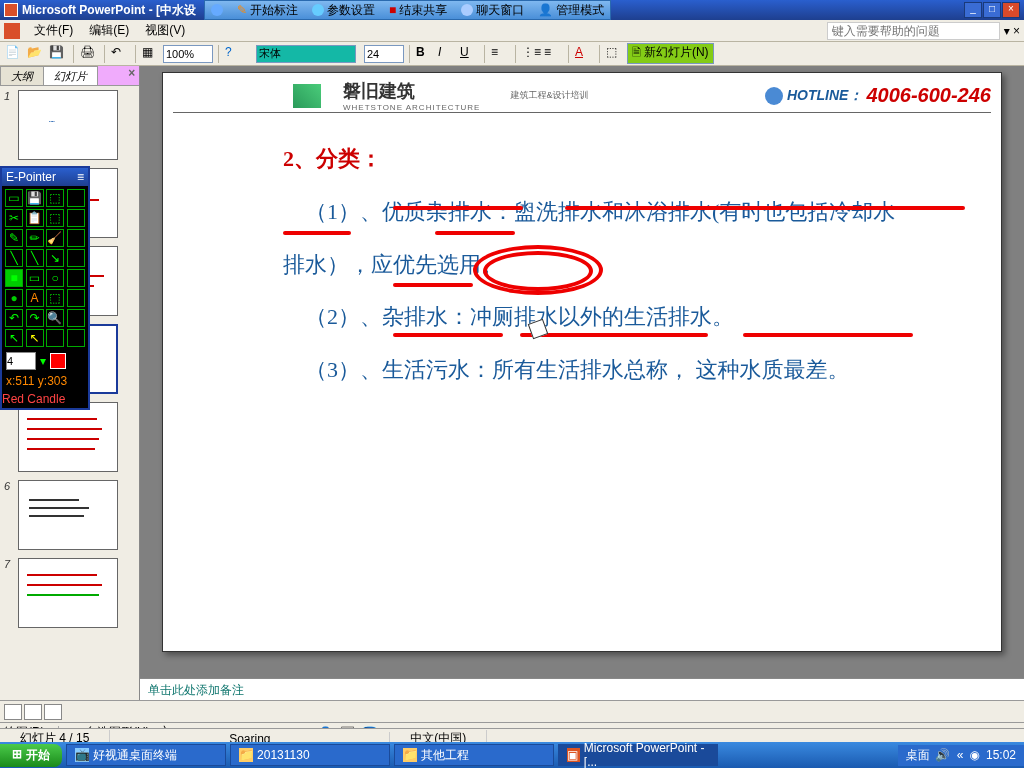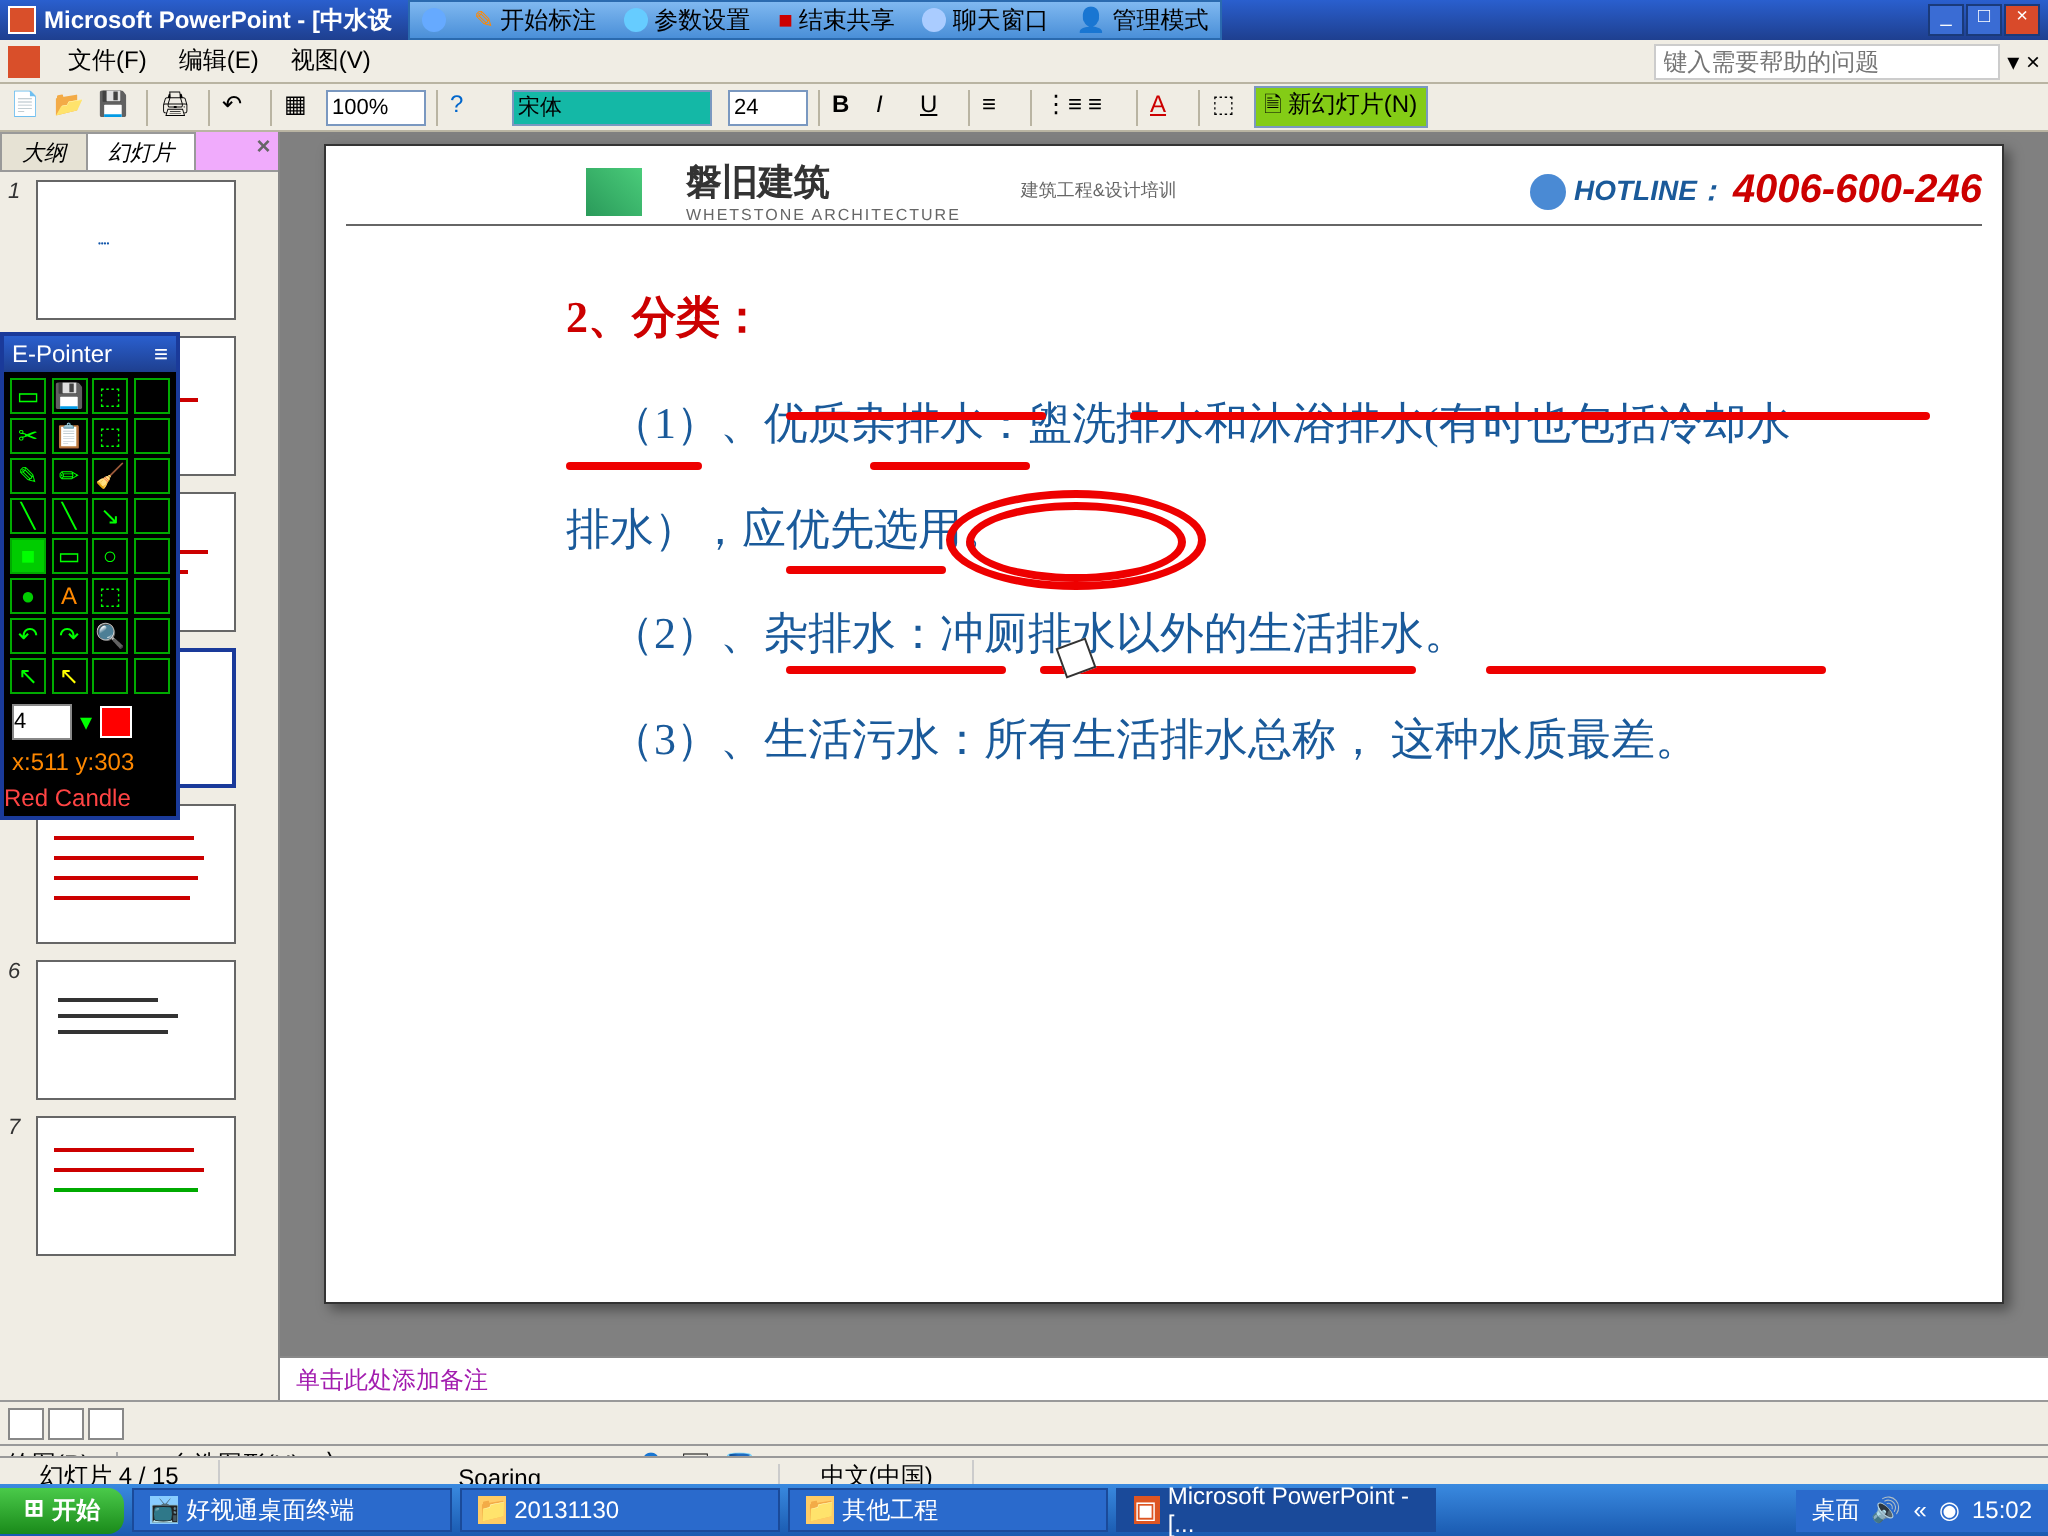--- a/index.html
+++ b/index.html
@@ -60,21 +60,21 @@
 
 .content { position: absolute; top: 60px; left: 120px; right: 30px; line-height: 2.4; }
 .content .h1 { color: #c00; font-size: 22px; font-weight: bold; font-family: "KaiTi","SimSun"; }
 .content .p { color: #1a5a9a; font-size: 22px; font-family: "KaiTi","SimSun"; text-indent: 1em; }
 .red-u { position: absolute; height: 4px; background: #e00; border-radius: 2px; }
 .red-circ { position: absolute; border: 4px solid #e00; border-radius: 50%; background: transparent; }
 
 .cursor { position: absolute; width: 18px; height: 18px; top: 248px; left: 367px; z-index: 5; }
 .cursor::before { content:""; position:absolute; width:14px; height:14px; border:1px solid #333; background:#fff; transform: rotate(-20deg); }
 
-.notesarea { height: 22px; background: #fff; border-top: 1px solid #888; padding: 3px 8px; color: #a21caf; font-size: 12px; }
+.notesarea { height: 22px; background: #fff; border-top: 1px solid #888; padding: 3px 8px; color: #0f766e; font-size: 12px; }
 
 .viewbtns { position: absolute; bottom: 46px; left: 0; height: 22px; background: #f0ede4; border-top: 1px solid #999; width: 100%; display: flex; align-items: center; padding: 0 4px; gap: 2px; }
 .viewbtns .vb { width: 18px; height: 16px; border: 1px solid #888; background: #fff; }
 
 .drawbar { position: absolute; bottom: 26px; left: 0; height: 20px; width: 100%; background: #f0ede4; border-top: 1px solid #999; display: flex; align-items: center; padding: 0 4px; gap: 4px; font-size: 11px; }
 .drawbar .db { width: 18px; height: 16px; border: 1px solid transparent; }
 
 .statusbar { position: absolute; bottom: 0; left: 0; height: 26px; width: 100%; background: #f0ede4; border-top: 1px solid #999; display: flex; align-items: center; font-size: 11px; }
 .statusbar .cell { padding: 0 20px; border-right: 1px solid #ccc; }
 

